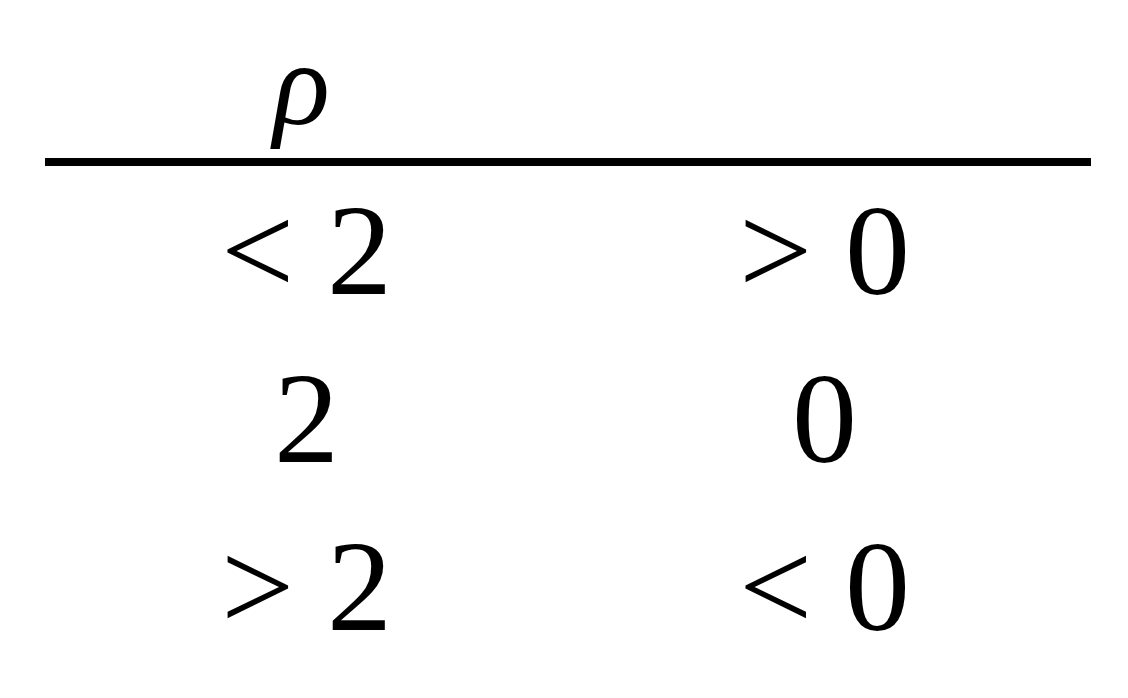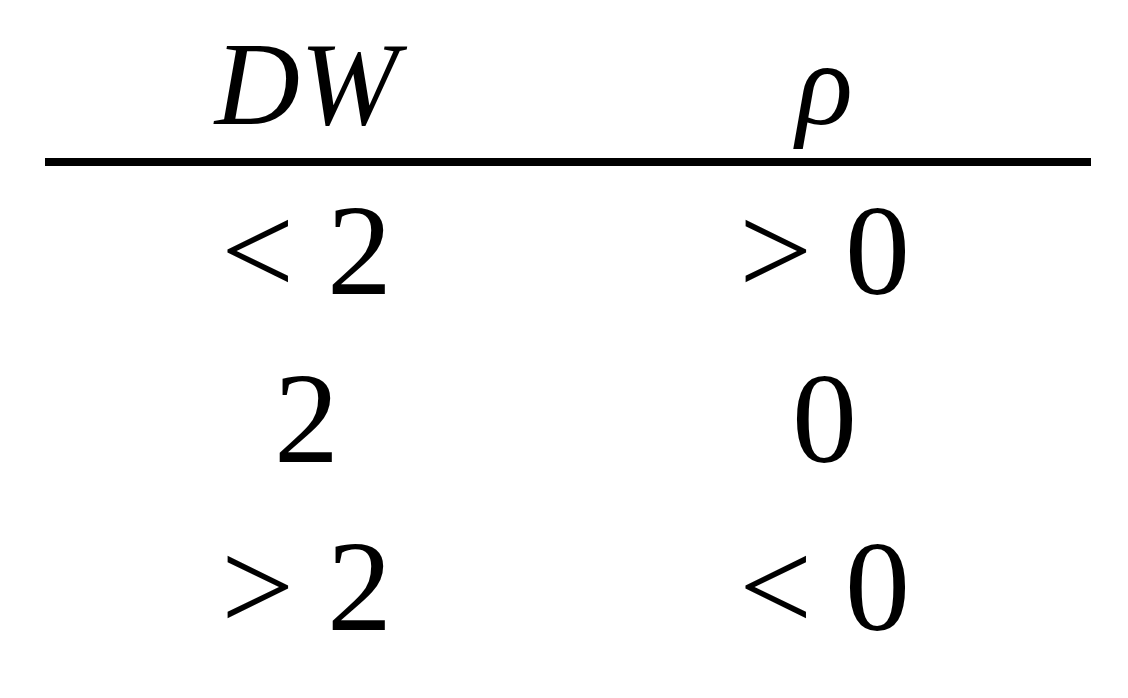--- a/index.html
+++ b/index.html
@@ -50,21 +50,20 @@
   .rule {
     grid-column: 1 / -1;
     height: 8px;
     background: #000000;
   }
 </style>
 </head>
 <body style="background: rgb(255, 255, 255); color: rgb(0, 0, 0);">
 
 <div class="math-table">
-  <div class="cell header col-left">DW</div>
   <div class="cell header col-right">ρ</div>
 
   <div class="rule"></div>
 
   <div class="cell body col-left">&lt; 2</div>
   <div class="cell body col-right">&gt; 0</div>
 
   <div class="cell body col-left">2</div>
   <div class="cell body col-right">0</div>
 

